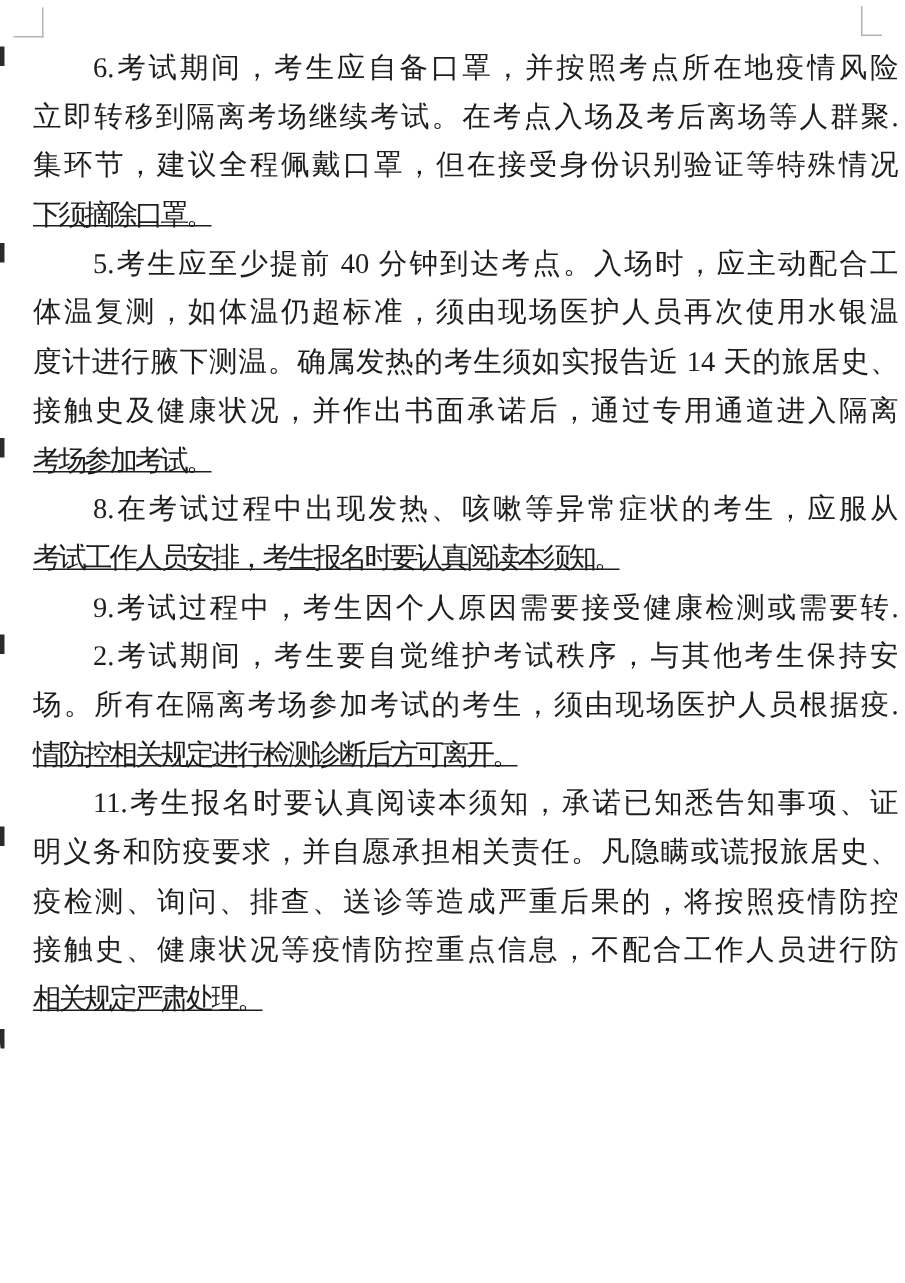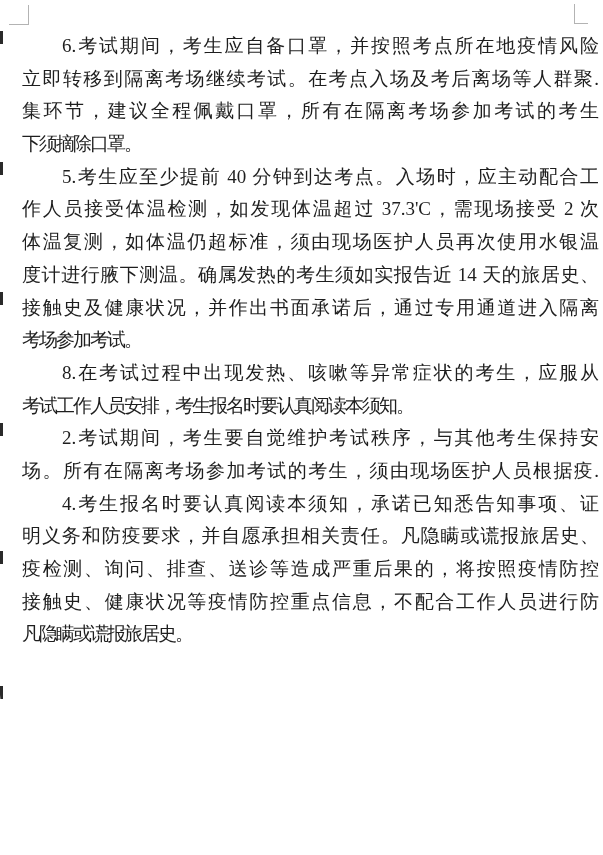--- a/index.html
+++ b/index.html
@@ -40,20 +40,21 @@
     font-size: 19px;
     text-align: justify;
     text-align-last: justify;
     text-justify: inter-character;
   }
   .line.first { text-indent: 40px; }
   .line.end {
     text-align: center;
     text-align-last: left;
     letter-spacing: -2px;
+    text-decoration: underline;
   }
 </style>
 </head>
 <body>
 
 <div class="page">
 
   <div class="mark tl"></div>
   <div class="mark tr"></div>
   <div class="mark bl"></div>
@@ -64,48 +65,49 @@
   <div class="artifact a3"></div>
   <div class="artifact a4"></div>
   <div class="artifact a5"></div>
   <div class="artifact a6"></div>
 
   <div class="textblock">
 
     <div class="para">
       <div class="line first">6.考试期间，考生应自备口罩，并按照考点所在地疫情风险</div>
       <div class="line">立即转移到隔离考场继续考试。在考点入场及考后离场等人群聚.</div>
-      <div class="line">集环节，建议全程佩戴口罩，所有在隔离考场参加考试的考生</div>
+      <div class="line">集环节，建议全程佩戴口罩，但在接受身份识别验证等特殊情况</div>
       <div class="line end">下须摘除口罩。</div>
     </div>
 
     <div class="para">
       <div class="line first">5.考生应至少提前 40 分钟到达考点。入场时，应主动配合工</div>
-      <div class="line">作人员接受体温检测，如发现体温超过 37.3'C，需现场接受 2 次</div>
       <div class="line">体温复测，如体温仍超标准，须由现场医护人员再次使用水银温</div>
       <div class="line">度计进行腋下测温。确属发热的考生须如实报告近 14 天的旅居史、</div>
       <div class="line">接触史及健康状况，并作出书面承诺后，通过专用通道进入隔离</div>
       <div class="line end">考场参加考试。</div>
     </div>
 
     <div class="para">
       <div class="line first">8.在考试过程中出现发热、咳嗽等异常症状的考生，应服从</div>
       <div class="line end">考试工作人员安排，考生报名时要认真阅读本须知。</div>
     </div>
 
     <div class="para">
+      <div class="line first">9.考试过程中，考生因个人原因需要接受健康检测或需要转.</div>
     </div>
 
     <div class="para">
       <div class="line first">2.考试期间，考生要自觉维护考试秩序，与其他考生保持安</div>
       <div class="line">场。所有在隔离考场参加考试的考生，须由现场医护人员根据疫.</div>
+      <div class="line end">情防控相关规定进行检测诊断后方可离开。</div>
     </div>
 
     <div class="para">
-      <div class="line first">4.考生报名时要认真阅读本须知，承诺已知悉告知事项、证</div>
+      <div class="line first">11.考生报名时要认真阅读本须知，承诺已知悉告知事项、证</div>
       <div class="line">明义务和防疫要求，并自愿承担相关责任。凡隐瞒或谎报旅居史、</div>
       <div class="line">疫检测、询问、排查、送诊等造成严重后果的，将按照疫情防控</div>
       <div class="line">接触史、健康状况等疫情防控重点信息，不配合工作人员进行防</div>
-      <div class="line end">凡隐瞒或谎报旅居史。</div>
+      <div class="line end">相关规定严肃处理。</div>
     </div>
 
   </div>
 </div>
 
 </body></html>

